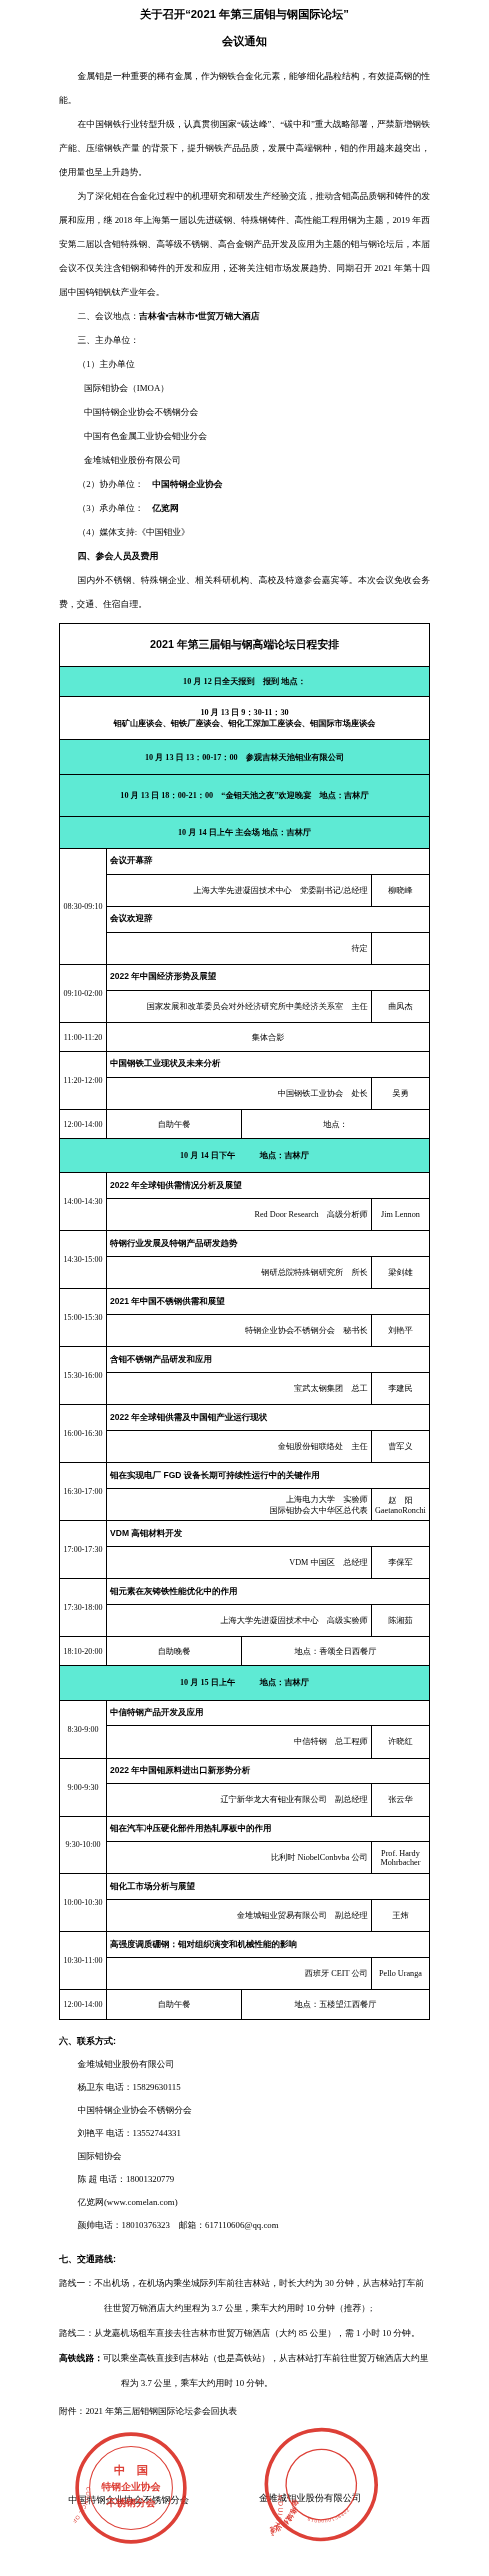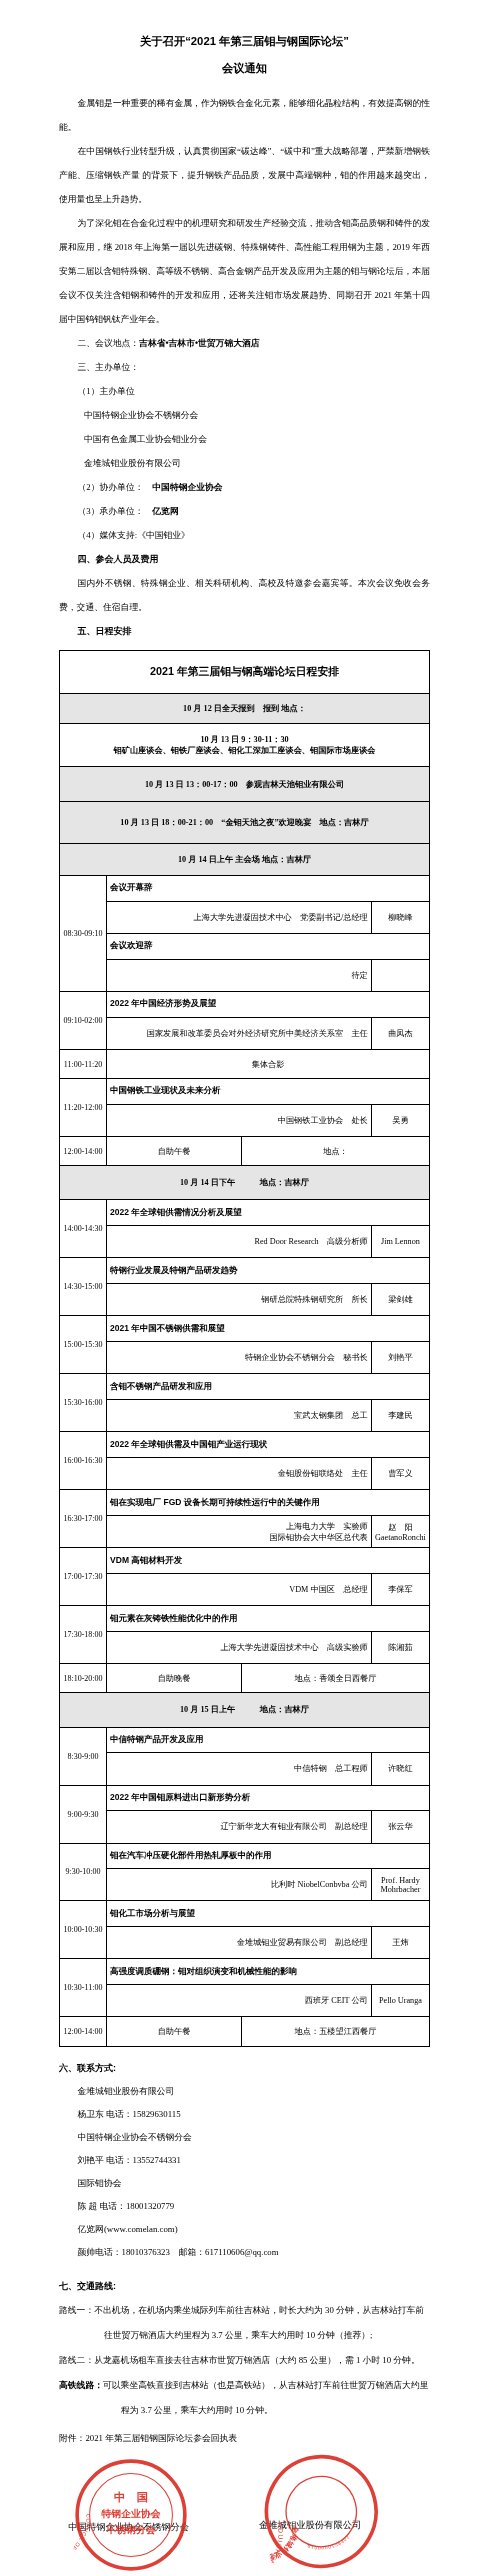--- a/index.html
+++ b/index.html
@@ -1,37 +1,37 @@
 <!DOCTYPE html>
 <html style="font-size:8.2px"><head>
 <meta charset="utf-8">
 <style>
   html,body{margin:0;padding:0;background:#ffffff;}
   .page{width:489px;height:3091px;overflow:hidden;position:relative;background:#fff;
         font-family:"Liberation Serif","DejaVu Serif",serif;color:#000;}
   .inner{margin:0 59px;width:371px;}
   .doc-title{font-family:"Liberation Sans","DejaVu Sans",sans-serif;font-weight:bold;
              font-size:11.3px;text-align:center;line-height:17.5px;margin:0;}
-  .doc-title.first{padding-top:33px;}
+  .doc-title.first{padding-top:6px;}
   .doc-title.second{margin-top:9.3px;margin-bottom:13.4px;}
   .para{font-size:8.8px;line-height:24px;text-indent:18.5px;margin:0;text-align:justify;}
   .line{font-size:8.8px;line-height:24px;margin:0;padding-left:18.5px;}
   .line.host{padding-left:25px;}
   .sans-b{font-family:"Liberation Sans","DejaVu Sans",sans-serif;font-weight:bold;}
   .b{font-weight:bold;}
   .sec-title{font-family:"Liberation Sans","DejaVu Sans",sans-serif;font-weight:bold;
              font-size:9px;line-height:24px;margin:0;padding-left:18.5px;}
   .sec-title.flush{padding-left:0;}
   
   table.agenda{border-collapse:collapse;width:371px;margin-top:7.2px;
                font-size:8.2px;}
   table.agenda td{border:0.8px solid #000;padding:2.1px 3.1px;vertical-align:middle;}
   .cap{font-family:"Liberation Sans","DejaVu Sans",sans-serif;font-weight:bold;
        font-size:10.8px;text-align:center;height:38px;}
-  .gray{background:#e5e5e5;}
+  .gray{background:#5eead4;}
   .prerow{text-align:center;font-weight:bold;height:25px;}
   .prerow .l2{font-weight:bold;}
   .t-time{text-align:center;font-size:8px;white-space:nowrap;}
   .t-title{font-family:"Liberation Sans","DejaVu Sans",sans-serif;font-weight:bold;
            font-size:8.5px;text-align:left;height:20.6px;padding-left:6.2px;}
   .t-aff{text-align:right;padding-right:8.2px;height:27px;}
   .t-name{text-align:center;width:50px;}
   .t-center{text-align:center;height:24px;}
   .t-center.bold{font-family:"Liberation Sans","DejaVu Sans",sans-serif;font-weight:normal;}
   
@@ -54,30 +54,30 @@
     <p class="doc-title first">关于召开“2021 年第三届钼与钢国际论坛”</p>
     <p class="doc-title second">会议通知</p>
 
     <p class="para">金属钼是一种重要的稀有金属，作为钢铁合金化元素，能够细化晶粒结构，有效提高钢的性能。</p>
     <p class="para">在中国钢铁行业转型升级，认真贯彻国家“碳达峰”、“碳中和”重大战略部署，严禁新增钢铁产能、压缩钢铁产量 的背景下，提升钢铁产品品质，发展中高端钢种，钼的作用越来越突出，使用量也呈上升趋势。</p>
     <p class="para">为了深化钼在合金化过程中的机理研究和研发生产经验交流，推动含钼高品质钢和铸件的发展和应用，继 2018 年上海第一届以先进碳钢、特殊钢铸件、高性能工程用钢为主题，2019 年西安第二届以含钼特殊钢、高等级不锈钢、高合金钢产品开发及应用为主题的钼与钢论坛后，本届会议不仅关注含钼钢和铸件的开发和应用，还将关注钼市场发展趋势、同期召开 2021 年第十四届中国钨钼钒钛产业年会。</p>
 
     <p class="line"><span>二、会议地点：</span><span class="b sans-b">吉林省•吉林市•世贸万锦大酒店</span></p>
     <p class="line">三、主办单位：</p>
     <p class="line">（1）主办单位</p>
+    <p class="line host">国际钼协会（IMOA）</p>
     <p class="line host">中国特钢企业协会不锈钢分会</p>
     <p class="line host">中国有色金属工业协会钼业分会</p>
     <p class="line host">金堆城钼业股份有限公司</p>
     <p class="line"><span>（2）协办单位：</span>　<span class="b sans-b">中国特钢企业协会</span></p>
     <p class="line"><span>（3）承办单位：</span>　<span class="b sans-b">亿览网</span></p>
     <p class="line"><span>（4）媒体支持:</span><span>《中国钼业》</span></p>
 
     <p class="sec-title">四、参会人员及费用</p>
     <p class="para">国内外不锈钢、特殊钢企业、相关科研机构、高校及特邀参会嘉宾等。本次会议免收会务费，交通、住宿自理。</p>
-    <p class="sec-title">五、日程安排</p>
 
     <table class="agenda">
       <colgroup>
           <col style="width:47px">
           <col style="width:135px">
           <col>
           <col style="width:50px">
         </colgroup>
       <tbody>
           <tr>

